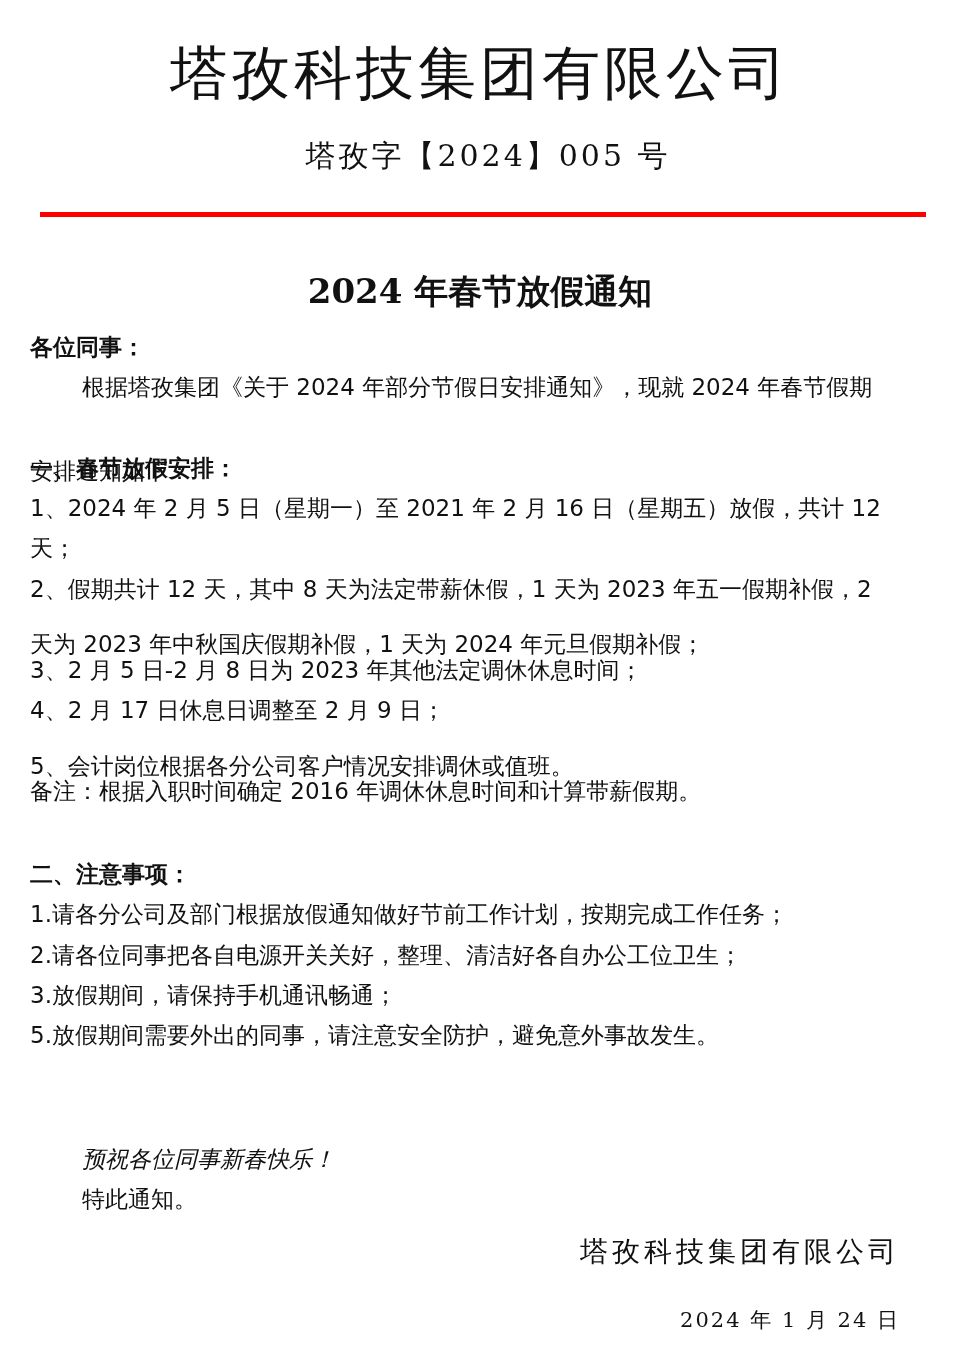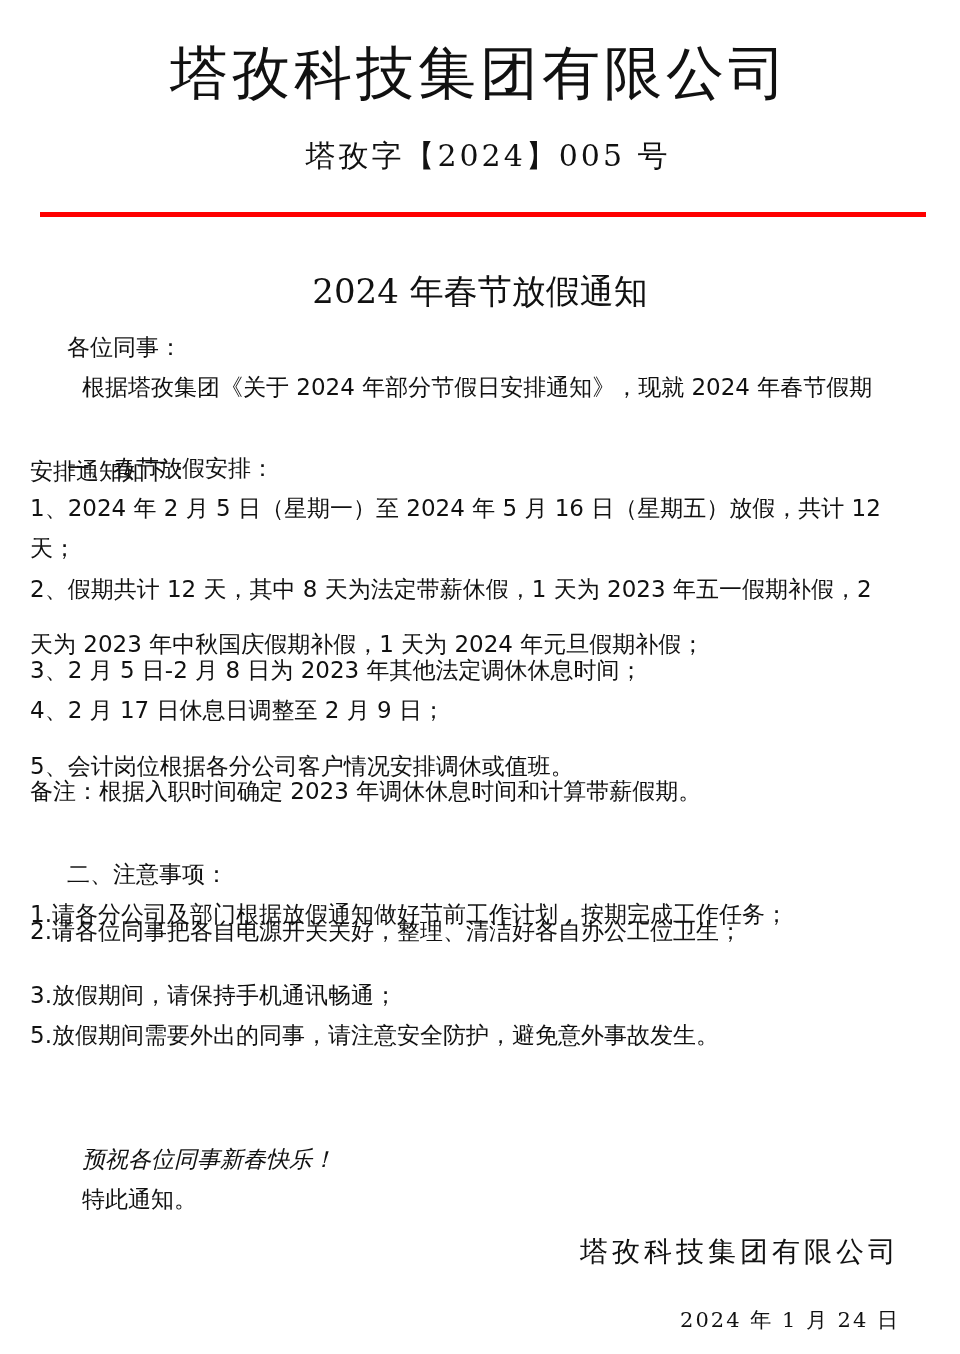--- a/index.html
+++ b/index.html
@@ -35,31 +35,31 @@
     }
     .red-rule {
       left: 40px; top: 212px;
       width: 886px; height: 5px;
       background: #ff0000;
     }
     .notice-title {
       left: 0; width: 960px; top: 268px;
       text-align: center;
       font-size: 34px;
-      font-weight: normal;
+      font-weight: bold;
       line-height: 46px;
     }
 
     .body-text {
       font-family: "DejaVu Sans", "Liberation Sans", sans-serif;
       font-size: 23px;
       line-height: 40px;
       left: 30px;
     }
-    .bold { font-weight: normal; margin-left: 37px; }
+    .bold { font-weight: bold; }
     .indent { left: 82px; }
 
     .signature {
       right: 60px;
       top: 1232px;
       font-size: 28px;
       letter-spacing: 4px;
       line-height: 40px;
     }
     .sign-date {
@@ -79,32 +79,32 @@
   <div class="abs doc-number">塔孜字【2024】005 号</div>
   <div class="abs red-rule"></div>
 
   <div class="abs notice-title">2024 年春节放假通知</div>
 
   <div class="abs body-text bold" style="top:327px;">各位同事：</div>
   <div class="abs body-text indent" style="top:367px;">根据塔孜集团《关于 2024 年部分节假日安排通知》，现就 2024 年春节假期</div>
   <div class="abs body-text" style="top:407px;margin-top:44px;">安排通知如下：</div>
 
   <div class="abs body-text bold" style="top:448px;">一、春节放假安排：</div>
-  <div class="abs body-text" style="top:488px;">1、2024 年 2 月 5 日（星期一）至 2024 年 5 月 16 日（星期五）放假，共计 12</div>
+  <div class="abs body-text" style="top:488px;">1、2024 年 2 月 5 日（星期一）至 2021 年 2 月 16 日（星期五）放假，共计 12</div>
   <div class="abs body-text" style="top:528px;">天；</div>
   <div class="abs body-text" style="top:569px;">2、假期共计 12 天，其中 8 天为法定带薪休假，1 天为 2023 年五一假期补假，2</div>
   <div class="abs body-text" style="top:624px;">天为 2023 年中秋国庆假期补假，1 天为 2024 年元旦假期补假；</div>
   <div class="abs body-text" style="top:650px;">3、2 月 5 日-2 月 8 日为 2023 年其他法定调休休息时间；</div>
   <div class="abs body-text" style="top:690px;">4、2 月 17 日休息日调整至 2 月 9 日；</div>
   <div class="abs body-text" style="top:731px;margin-top:15px;">5、会计岗位根据各分公司客户情况安排调休或值班。</div>
-  <div class="abs body-text" style="top:771px;">备注：根据入职时间确定 2023 年调休休息时间和计算带薪假期。</div>
+  <div class="abs body-text" style="top:771px;">备注：根据入职时间确定 2016 年调休休息时间和计算带薪假期。</div>
 
   <div class="abs body-text bold" style="top:854px;">二、注意事项：</div>
   <div class="abs body-text" style="top:894px;">1.请各分公司及部门根据放假通知做好节前工作计划，按期完成工作任务；</div>
-  <div class="abs body-text" style="top:911px;">2.请各位同事把各自电源开关关好，整理、清洁好各自办公工位卫生；</div>
+  <div class="abs body-text" style="top:935px;">2.请各位同事把各自电源开关关好，整理、清洁好各自办公工位卫生；</div>
   <div class="abs body-text" style="top:975px;">3.放假期间，请保持手机通讯畅通；</div>
   <div class="abs body-text" style="top:1015px;">5.放假期间需要外出的同事，请注意安全防护，避免意外事故发生。</div>
 
   <div class="abs body-text indent" style="top:1139px;font-style:italic;">预祝各位同事新春快乐！</div>
   <div class="abs body-text indent" style="top:1179px;text-align:right;">特此通知。</div>
 
   <div class="abs signature">塔孜科技集团有限公司</div>
   <div class="abs sign-date">2024 年 1 月 24 日</div>
 
 </div>

